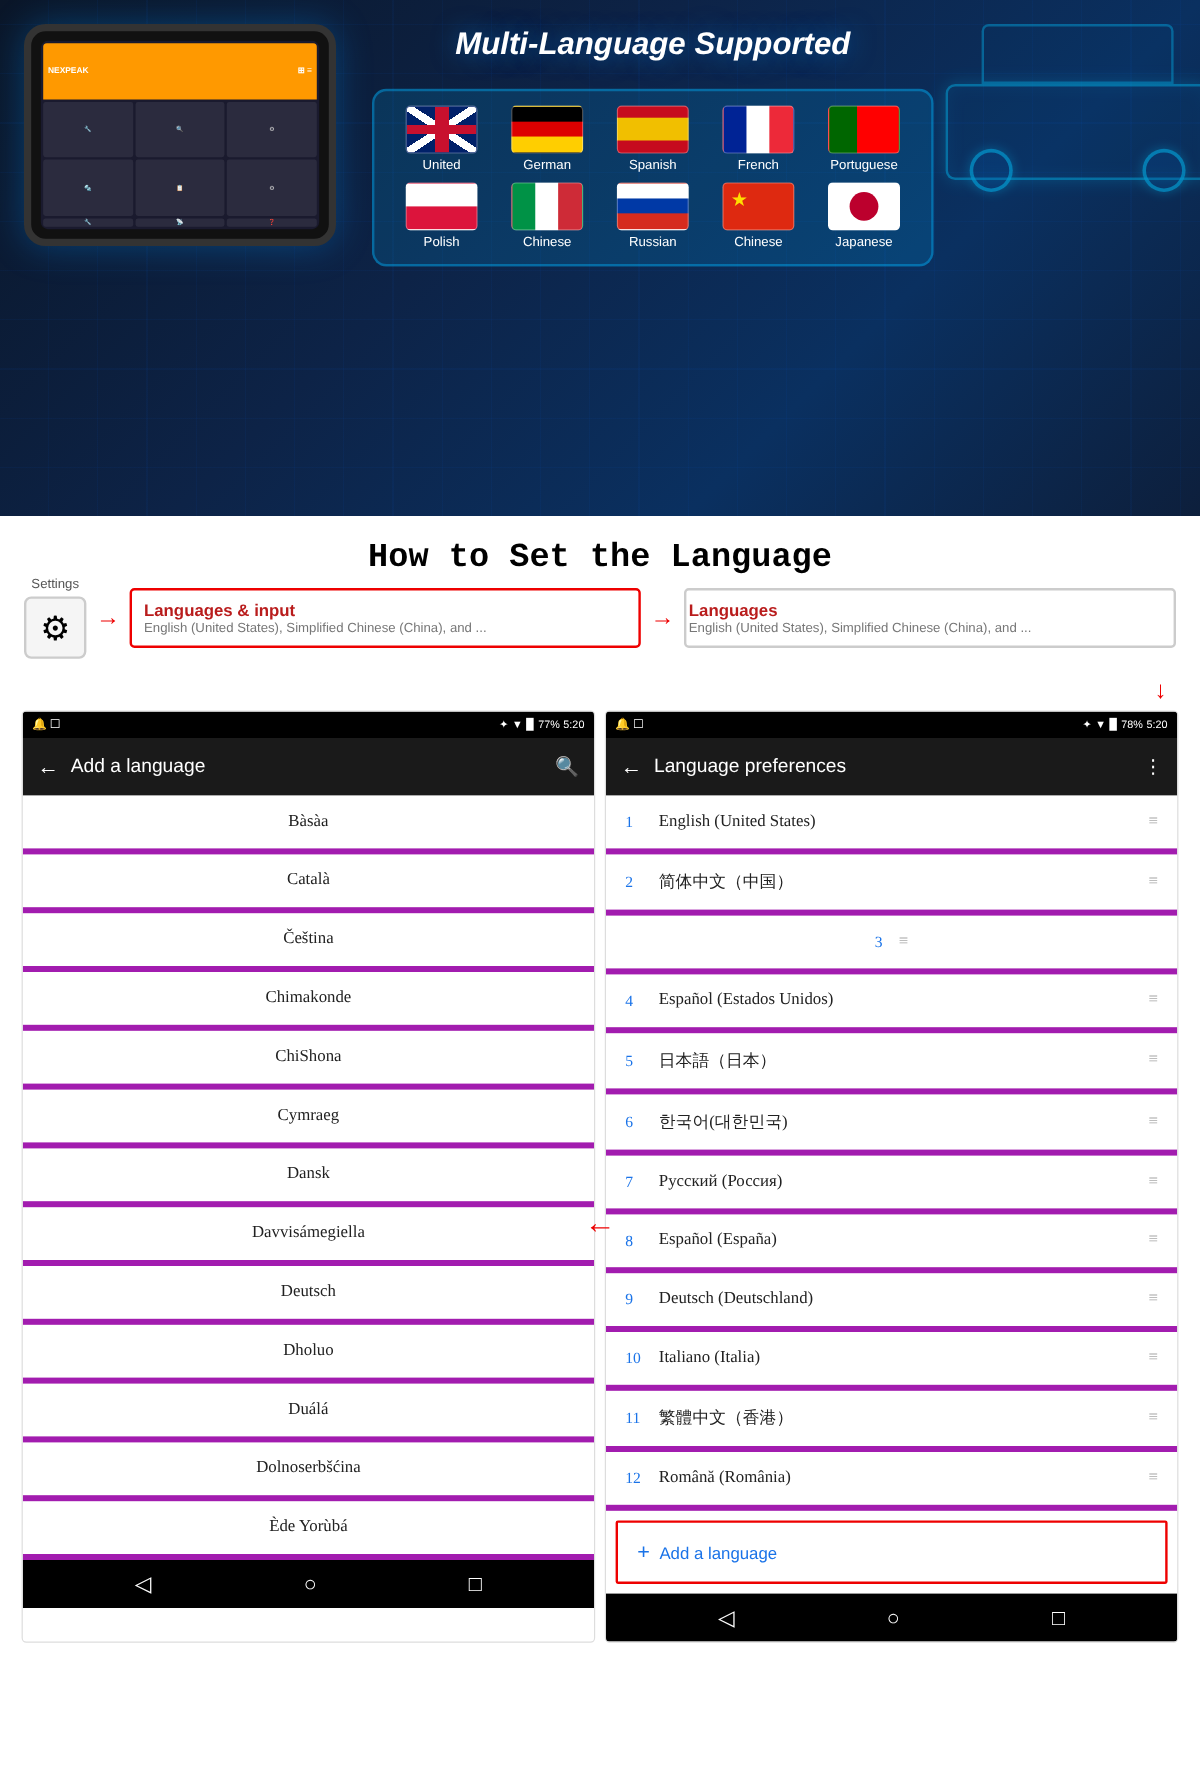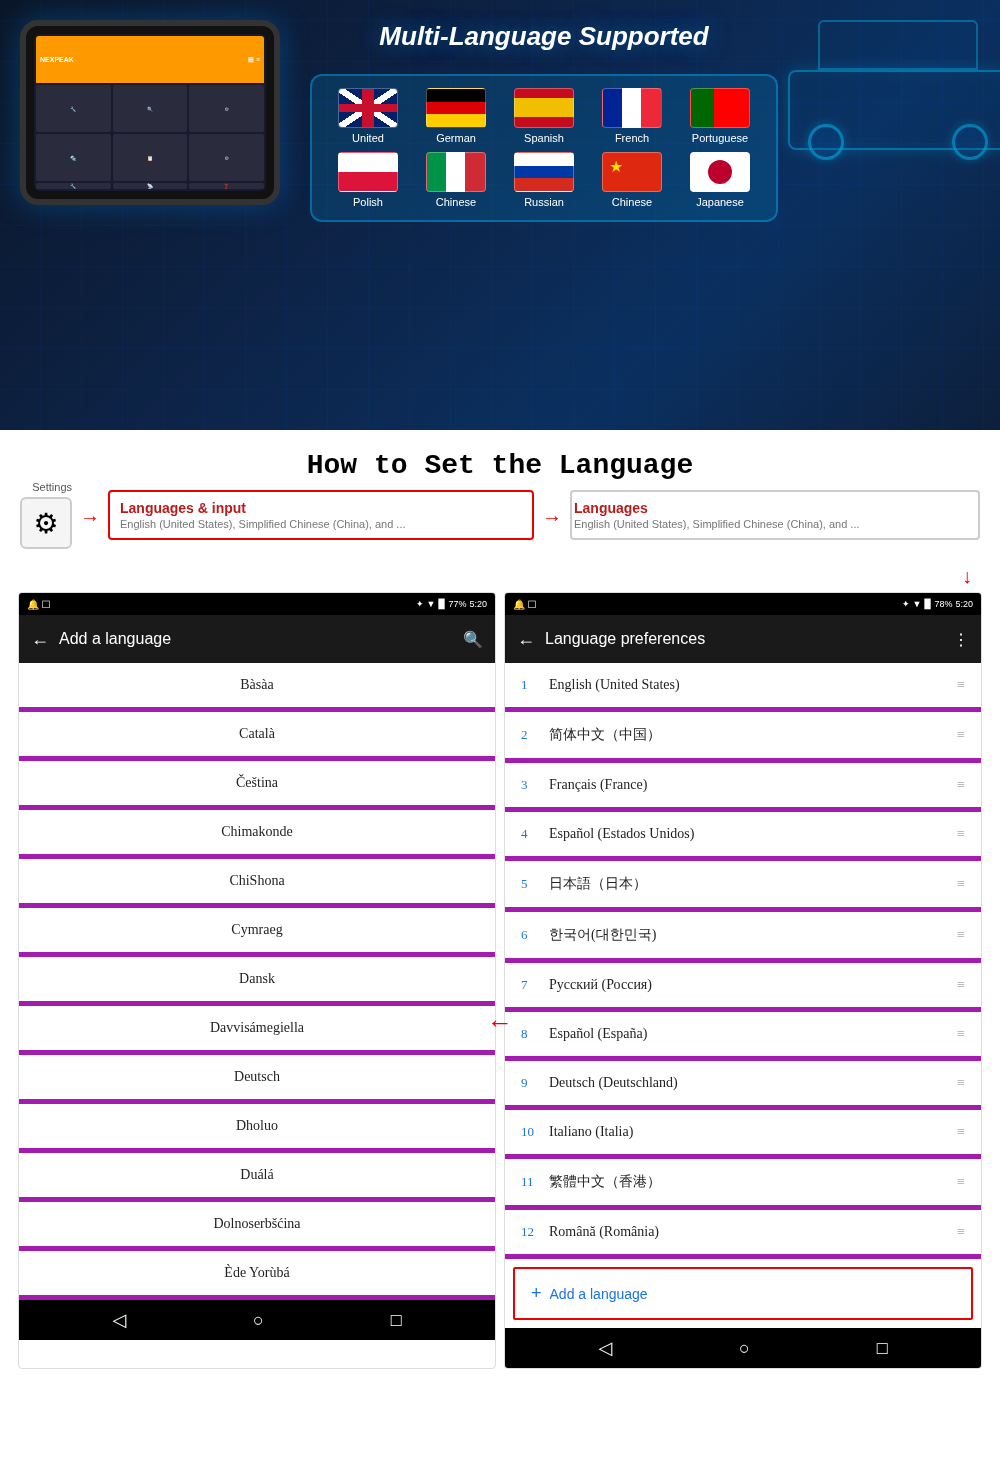--- a/index.html
+++ b/index.html
@@ -246,21 +246,21 @@
     .settings-flow {
       display: flex;
       align-items: center;
       gap: 8px;
       padding: 0 10px;
       margin-bottom: 16px;
     }
     .settings-box {
       display: flex;
       flex-direction: column;
-      align-items: flex-end;
+      align-items: center;
       gap: 4px;
     }
     .settings-label {
       font-size: 11px;
       color: #555;
       font-family: Arial;
     }
     .settings-icon-box {
       width: 52px; height: 52px;
       border: 2px solid #ccc;
@@ -653,21 +653,20 @@
             <span class="lang-name">English (United States)</span>
             <span class="drag-handle">≡</span>
         </div>
         <div class="phone-list-item">
           <span class="num">2</span>
             <span class="lang-name">简体中文（中国）</span>
             <span class="drag-handle">≡</span>
         </div>
         <div class="phone-list-item">
           <span class="num">3</span>
-            <span class="lang-name">Français (France)</span>
             <span class="drag-handle">≡</span>
         </div>
         <div class="phone-list-item">
           <span class="num">4</span>
             <span class="lang-name">Español (Estados Unidos)</span>
             <span class="drag-handle">≡</span>
         </div>
         <div class="phone-list-item">
           <span class="num">5</span>
             <span class="lang-name">日本語（日本）</span>

